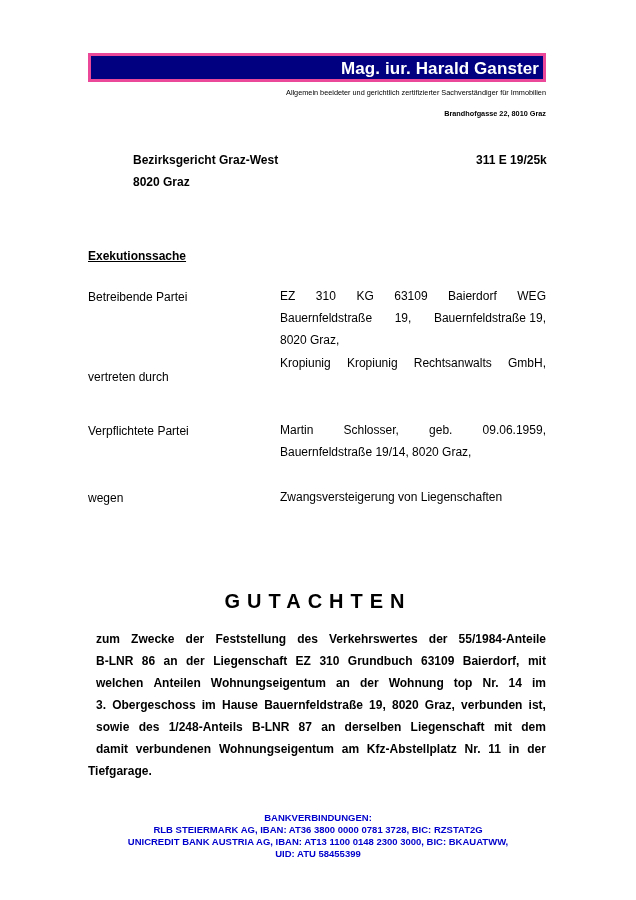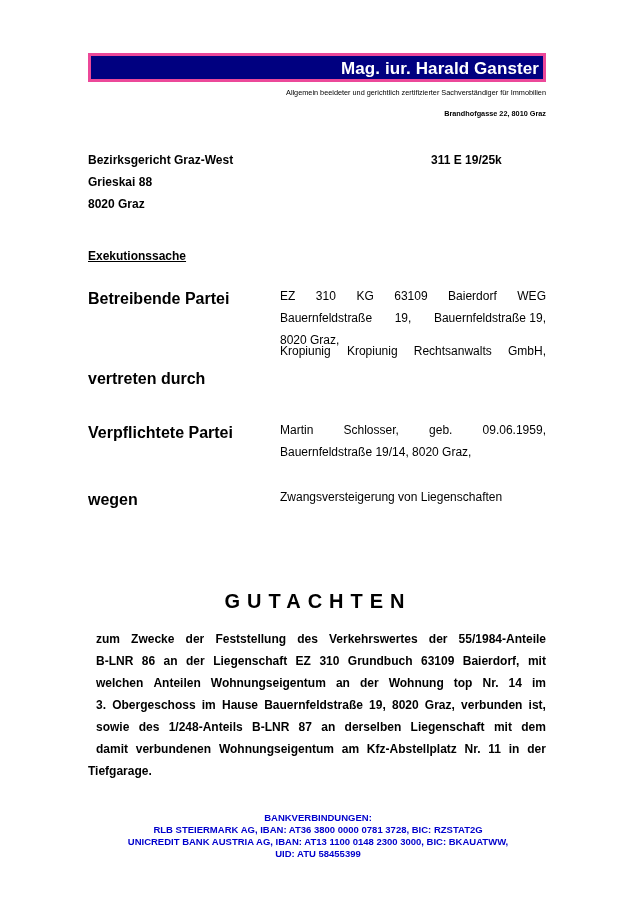--- a/index.html
+++ b/index.html
@@ -8,23 +8,23 @@
   .banner { position:absolute; left:88px; top:53px; width:458px; height:29px;
             background:#000080; border:3px solid #ec4899; box-sizing:border-box; }
   .banner-title { position:absolute; right:4px; top:3px; color:#fff; font-weight:bold;
                   font-size:17px; letter-spacing:0.1px; }
   .tagline { position:absolute; right:90px; top:88px; font-size:7.3px; color:#000; }
   .addr { position:absolute; right:90px; top:109px; font-size:7.3px; font-weight:bold; text-align:right; line-height:9.5px; }
   .b { font-weight:bold; }
   .t { position:absolute; font-size:12px; white-space:nowrap; }
   .court { left:88px; top:149px; }
   .ref { left:431px; top:149px;text-align:center; }
-  .line { line-height:22px; }
+  .line { line-height:22px;margin-left:45px; }
   .section { left:88px; top:249px; font-weight:bold; text-decoration:underline; }
-  .label { left:88px; font-weight:bold; font-size:16px; position:absolute; }
+  .label { left:88px; font-weight:normal; font-size:12px; position:absolute; }
   .val { left:280px; width:266px; position:absolute; font-size:12px; line-height:22px; text-align:justify; }
   .just { display:flex; justify-content:space-between; }
   .title { position:absolute; left:0; width:636px; top:590px; text-align:center; font-weight:bold;
            font-size:20px; letter-spacing:7px; }
   .body-text { position:absolute; left:88px; width:458px; top:628px; font-weight:bold; font-size:12px;
                line-height:22px; }
   .body-text .row { display:flex; justify-content:space-between; white-space:nowrap;margin-left:8px; }
   .footer { position:absolute; left:0; width:636px; top:812px; text-align:center; color:#0000cc;
             font-weight:bold; font-size:9.5px; line-height:12px; }
 </style>
@@ -34,21 +34,20 @@
 <div class="banner">
   <span class="banner-title">Mag. iur. Harald Ganster</span>
 </div>
 <div class="tagline">Allgemein beeideter und gerichtlich zertifizierter Sachverständiger für Immobilien</div>
 <div class="addr">
   <div>Brandhofgasse 22, 8010 Graz</div>
 </div>
 
 <div class="t court b line">
   <div>Bezirksgericht Graz-West</div>
-  <div>Grieskai 88</div>
   <div>8020 Graz</div>
 </div>
 <div class="t ref b line">311 E 19/25k</div>
 
 <div class="t section">Exekutionssache</div>
 
 <div class="label" style="top:290px;">Betreibende Partei</div>
 <div class="val" style="top:285px;">
   <div class="just">
     <span>EZ</span>
@@ -60,21 +59,21 @@
   </div>
   <div class="just">
     <span>Bauernfeldstraße</span>
     <span>19,</span>
     <span>Bauernfeldstraße 19,</span>
   </div>
   <div>8020 Graz,</div>
 </div>
 
 <div class="label" style="top:370px;">vertreten durch</div>
-<div class="val" style="top:340px;">
+<div class="val" style="top:352px;">
   <div class="just">
     <span>Kropiunig</span>
     <span>Kropiunig</span>
     <span>Rechtsanwalts</span>
     <span>GmbH,</span>
   </div>
 </div>
 
 <div class="label" style="top:424px;">Verpflichtete Partei</div>
 <div class="val" style="top:419px;">

